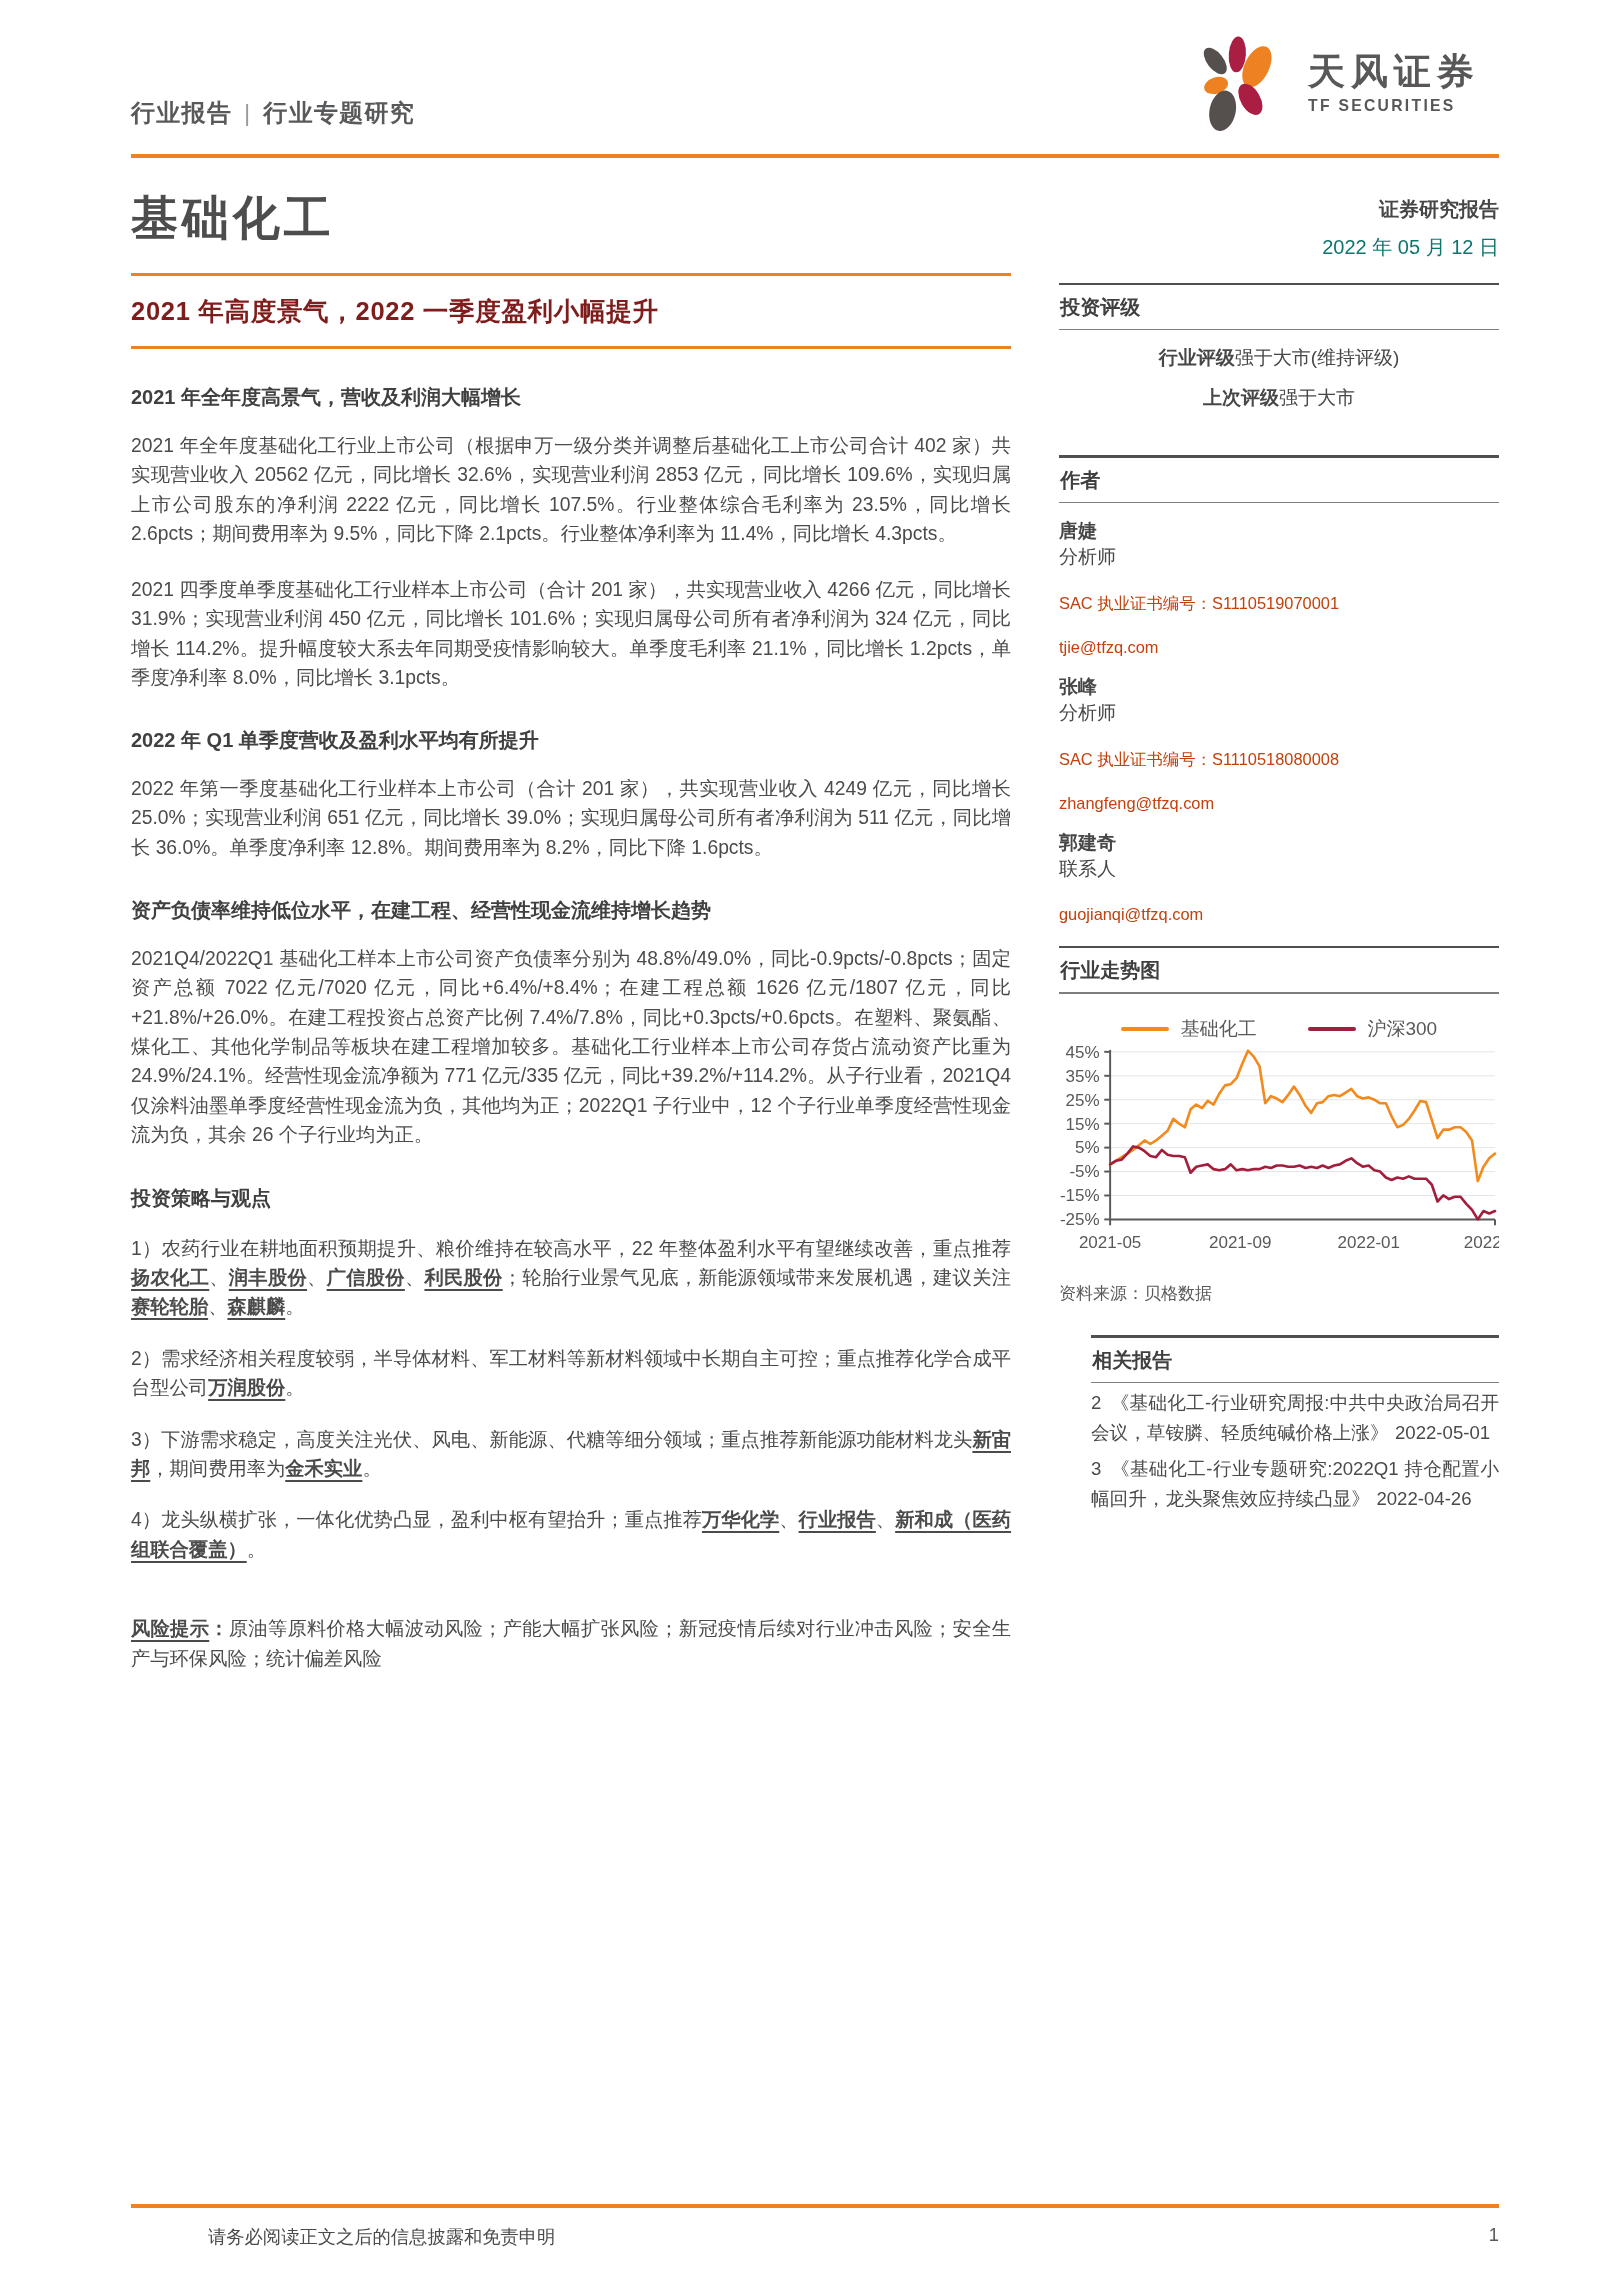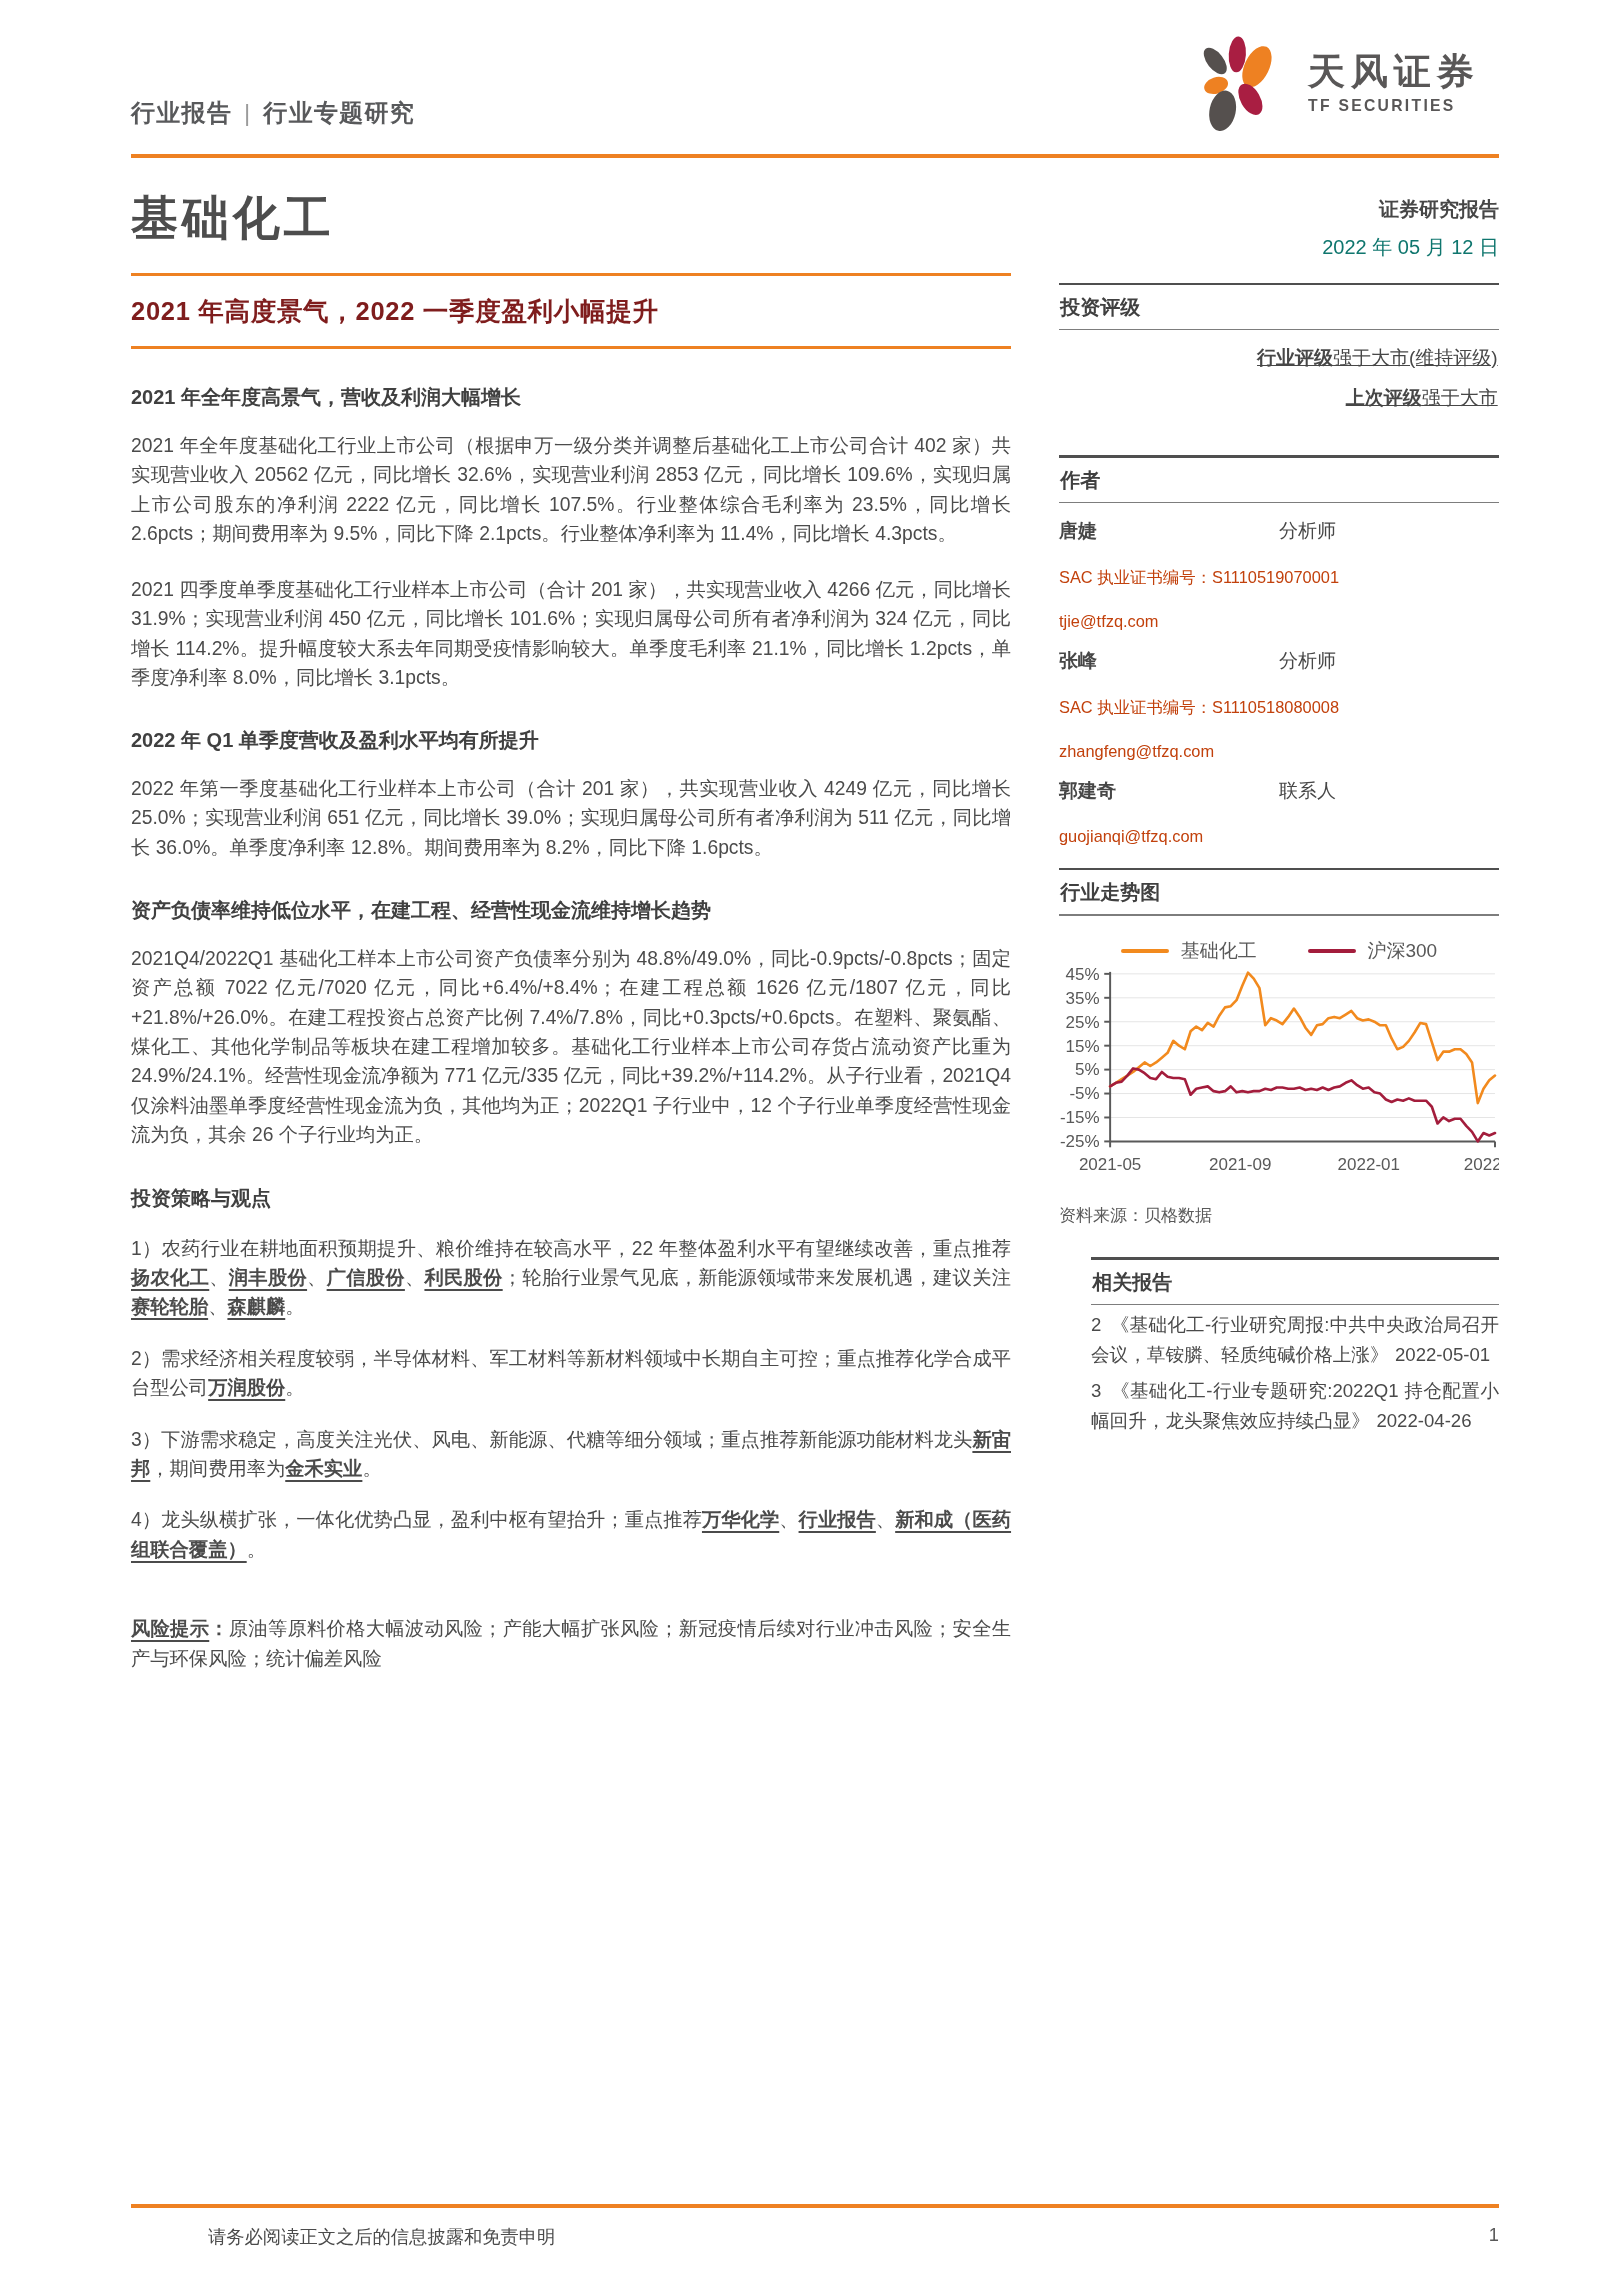--- a/index.html
+++ b/index.html
@@ -29,25 +29,25 @@
   .u{text-decoration:underline;text-underline-offset:4.6px;text-decoration-thickness:1.6px;}
   
   .sidebar{position:absolute;left:1059px;top:196px;width:440px;}
   .right{text-align:right;}
   .report-type{font-size:20px;font-weight:bold;color:#474747;}
   .report-date{font-size:20px;color:#0f766e;margin-top:10.5px;}
   .rule-thick{height:2.6px;background:#4f4f4f;}
   .rule-thin{height:1.3px;background:#7d7d7d;}
   .sb-head{font-size:20px;font-weight:bold;color:#404040;padding:9.2px 1.3px 7.9px 1.3px;}
   .sb-sec{margin-top:22px;}
-  .rating-row{display:flex;justify-content:flex-end;font-size:19px;padding:14.4px 1.3px 0 1.3px;color:#474747;text-decoration:underline;}
+  .rating-row{display:flex;justify-content:center;font-size:19px;padding:14.4px 1.3px 0 1.3px;color:#474747;}
   .rating-label{font-weight:bold;}
   .rating-sec-bottom{padding-bottom:22px;}
   .author{margin:14.4px 0 17px 0;}
-  .author-row{display:flex;font-size:19px;color:#474747;}
+  .author-row{display:flex;font-size:19px;color:#474747;flex-direction:column;}
   .author-name{font-weight:bold;width:50%;}
   .author-meta{font-size:16.4px;color:#c2410c;margin-top:23px;}
   .chart-legend{display:flex;justify-content:center;gap:51px;margin-top:22px;}
   .lg-item{display:flex;align-items:center;}
   .lg-swatch{display:inline-block;width:48px;height:3.9px;border-radius:2px;margin-right:11.8px;}
   .lg-label{font-size:19px;color:#595959;}
   #trend-svg{display:block;width:440px;height:216px;margin-top:2.6px;overflow:hidden;}
   .tick{font-size:26px;fill:#595959;font-family:"Liberation Sans","DejaVu Sans",sans-serif;}
   .chart-source{font-size:17px;color:#595959;margin-top:22px;}
   .reports-sec{margin-top:30px;margin-left:32px;}

